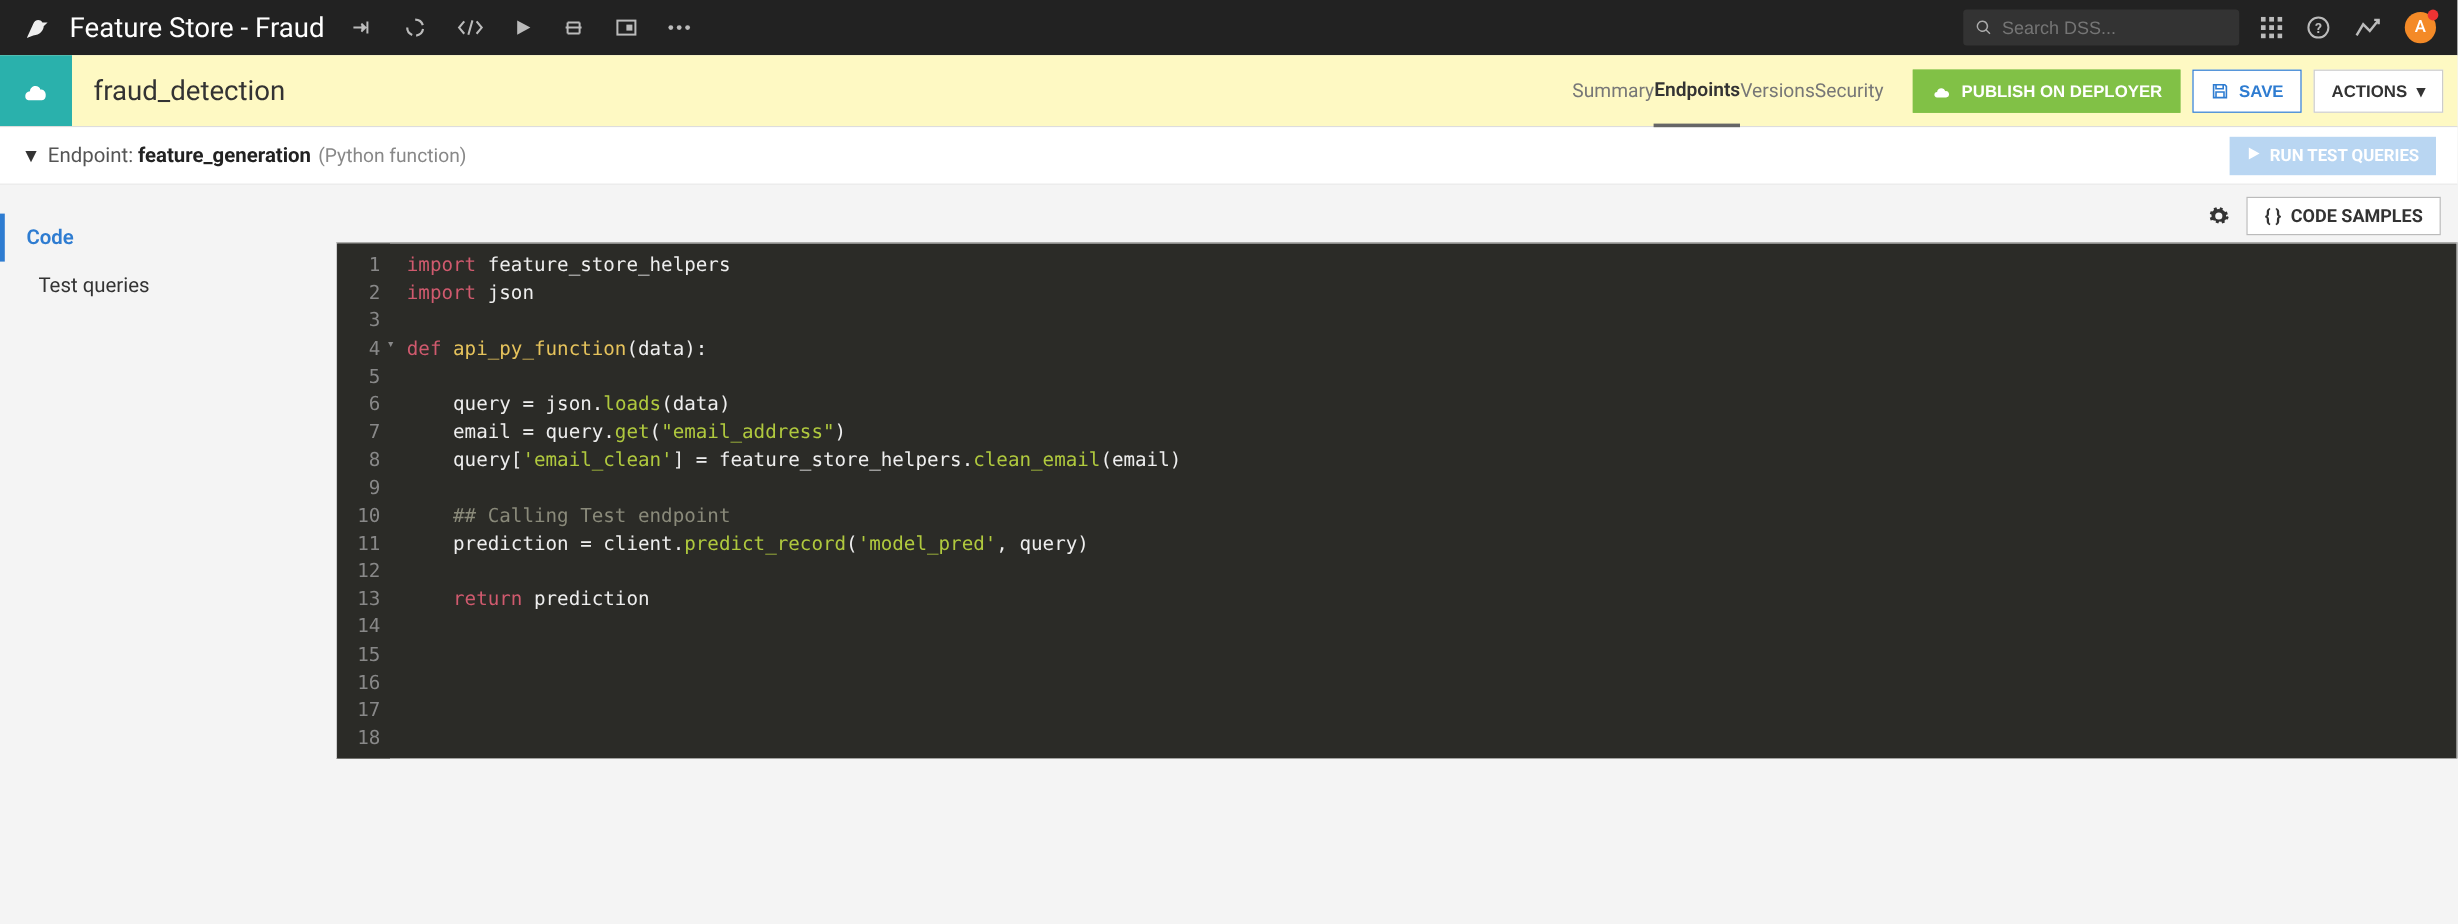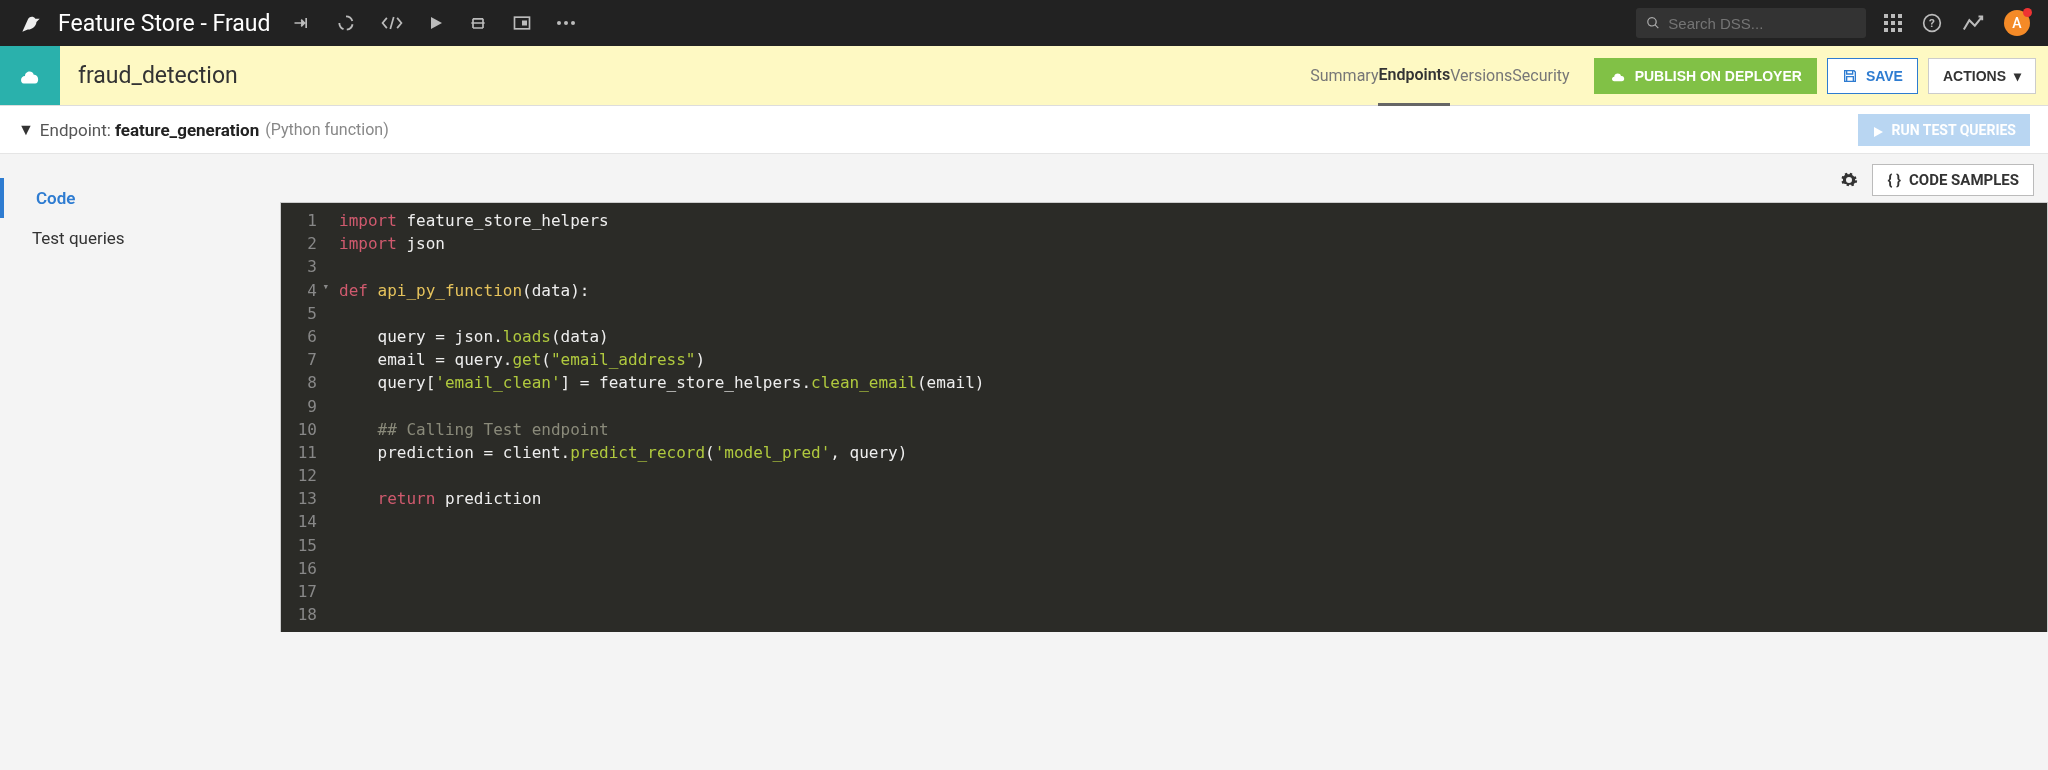--- a/index.html
+++ b/index.html
@@ -34,27 +34,27 @@
 .subhead .btn.actions { color:#333; }
 .subhead .btns { display:flex; gap:10px; align-items:center; padding-right:12px; }
 
 
 .endpoint-row { display:flex; align-items:center; height:48px; background:#fff; border-bottom:1px solid #e5e5e5; padding:0 18px; }
 .endpoint-row .chev { margin-right:6px; color:#333; }
 .endpoint-row .label { color:#555; font-size:17px; }
 .endpoint-row .name { color:#222; font-size:17px; font-weight:700; margin-left:4px; }
 .endpoint-row .kind { color:#888; font-size:16px; margin-left:6px; }
 .endpoint-row .spacer { flex:1; }
-.endpoint-row .run-btn { background:#b9d6f2; color:#fff; font-weight:700; font-size:14px; padding:8px 14px; display:flex; align-items:flex-end; gap:8px; }
+.endpoint-row .run-btn { background:#b9d6f2; color:#fff; font-weight:700; font-size:14px; padding:8px 14px; display:flex; align-items:flex-start; gap:8px; }
 
 
 .main { display:flex; height:calc(100vh - 154px); min-height:436px; }
 .sidebar { width:280px; background:#f4f4f4; padding:24px 0; }
 .sidebar .sitem { padding:10px 32px; font-size:17px; color:#333; cursor:pointer; }
-.sidebar .sitem.active { color:#2e7cd1; font-weight:600; border-left:4px solid #2e7cd1; padding-left:32px; }
+.sidebar .sitem.active { color:#2e7cd1; font-weight:600; border-left:4px solid #2e7cd1; padding-left:18px; }
 
 .editor-wrap { flex:1; background:#f4f4f4; padding:0; position:relative; }
 .editor-toolbar { display:flex; justify-content:flex-end; align-items:center; gap:14px; padding:10px 14px 6px; }
 .editor-toolbar .gear { color:#333; }
 .editor-toolbar .codesamples { border:1px solid #bbb; background:#fff; padding:6px 14px; font-size:15px; font-weight:700; display:flex; align-items:center; gap:8px; color:#333; cursor:pointer; }
 
 .editor { background:#2b2b27; font-family:"Menlo","Consolas",monospace; font-size:16px; line-height:1.45; display:flex; border:1px solid #ccc; border-bottom:none; min-height:370px; }
 .gutter { background:#2b2b27; color:#888; text-align:right; padding:6px 8px 6px 10px; user-select:none; width:44px; }
 .gutter .fold { position:relative; }
 .gutter .fold::after { content:'▾'; position:absolute; right:-12px; top:0; font-size:11px; color:#888; }

